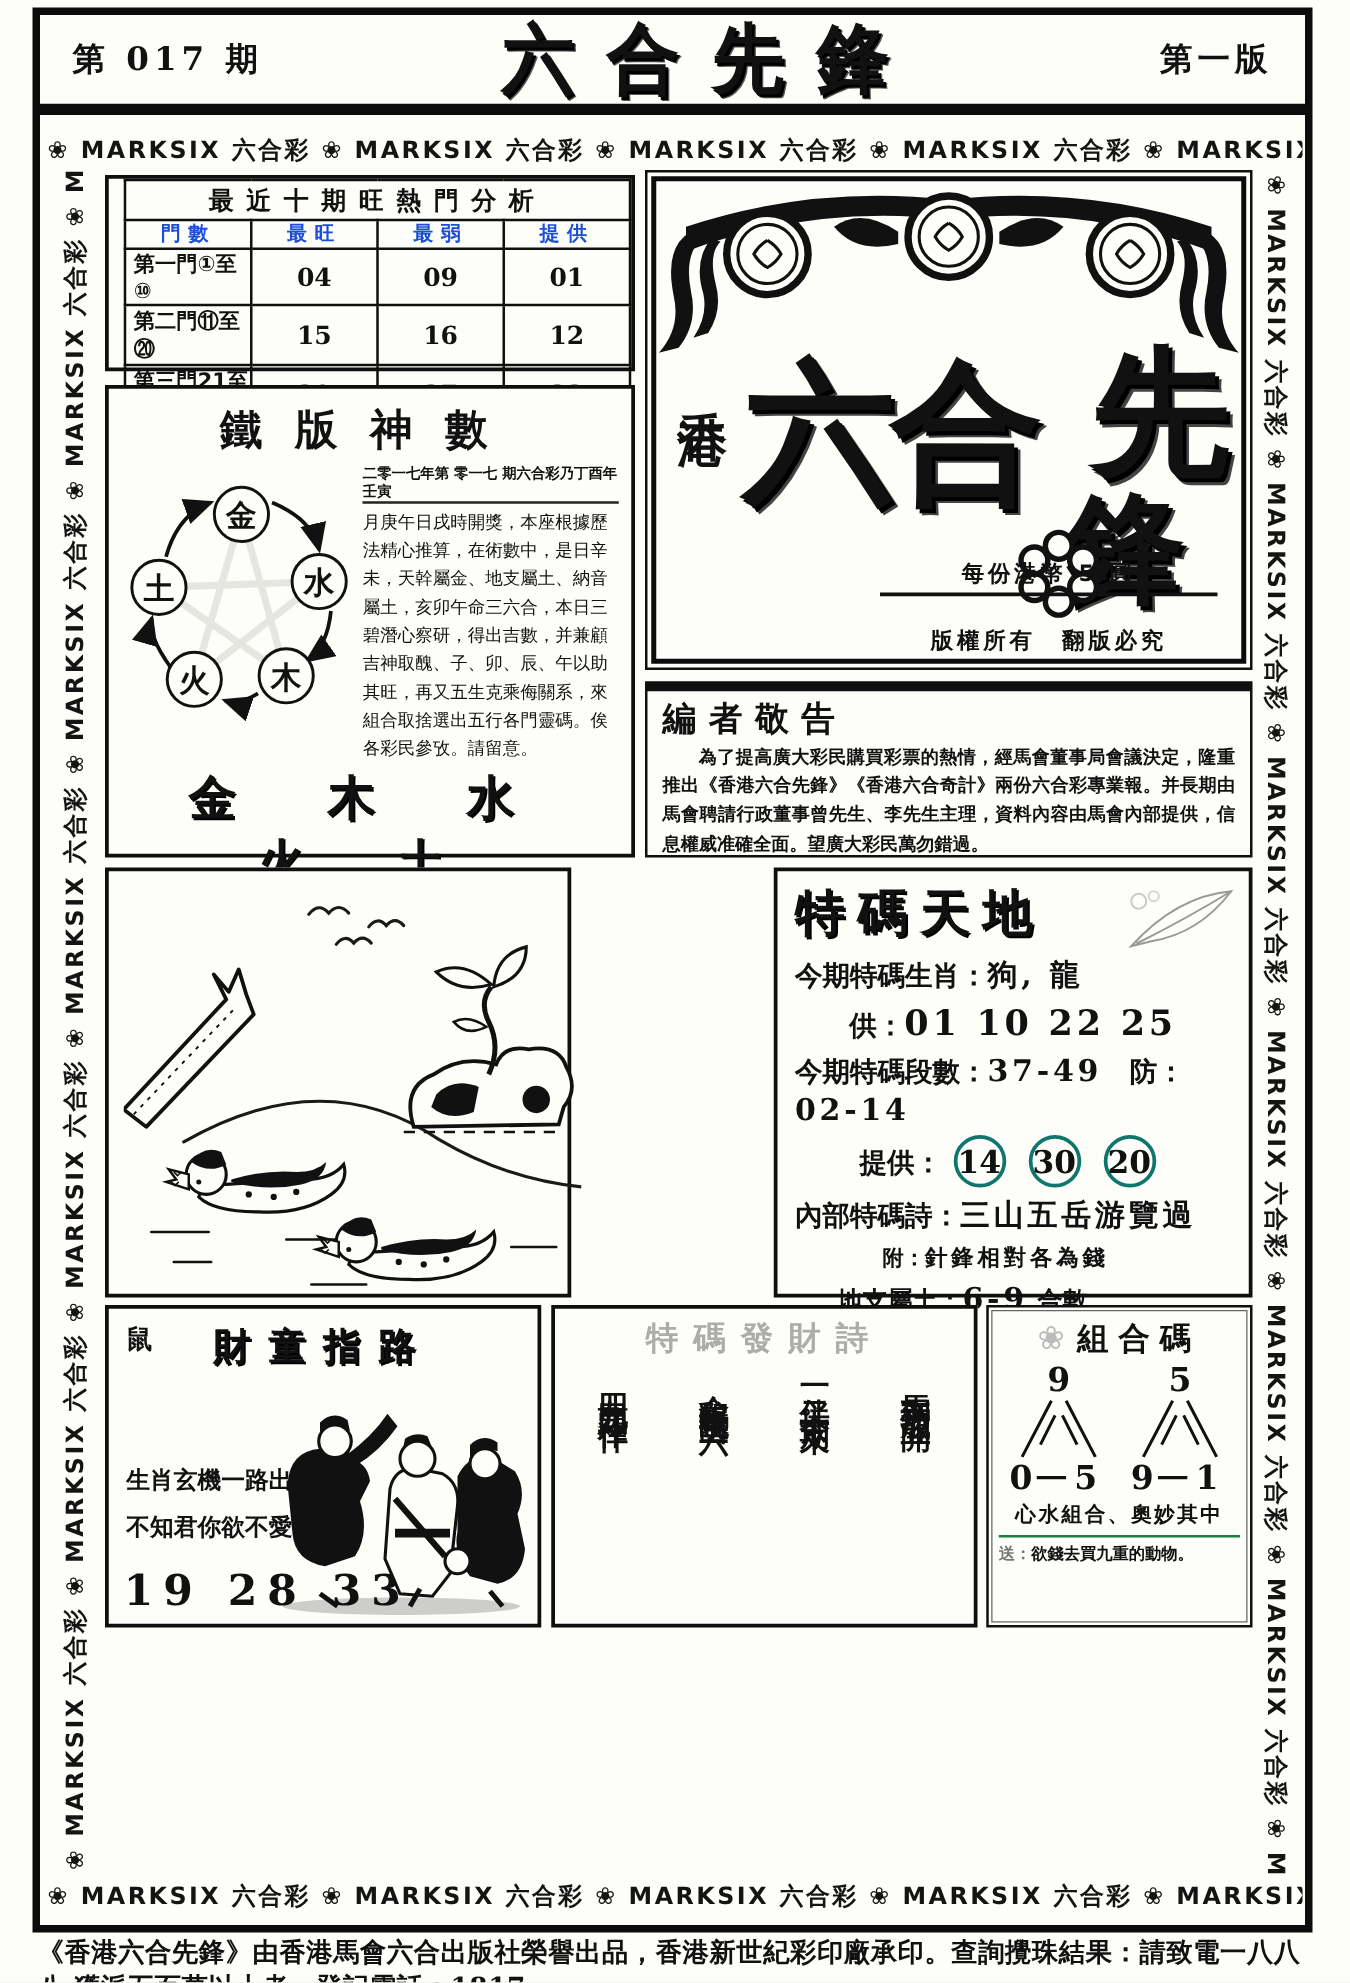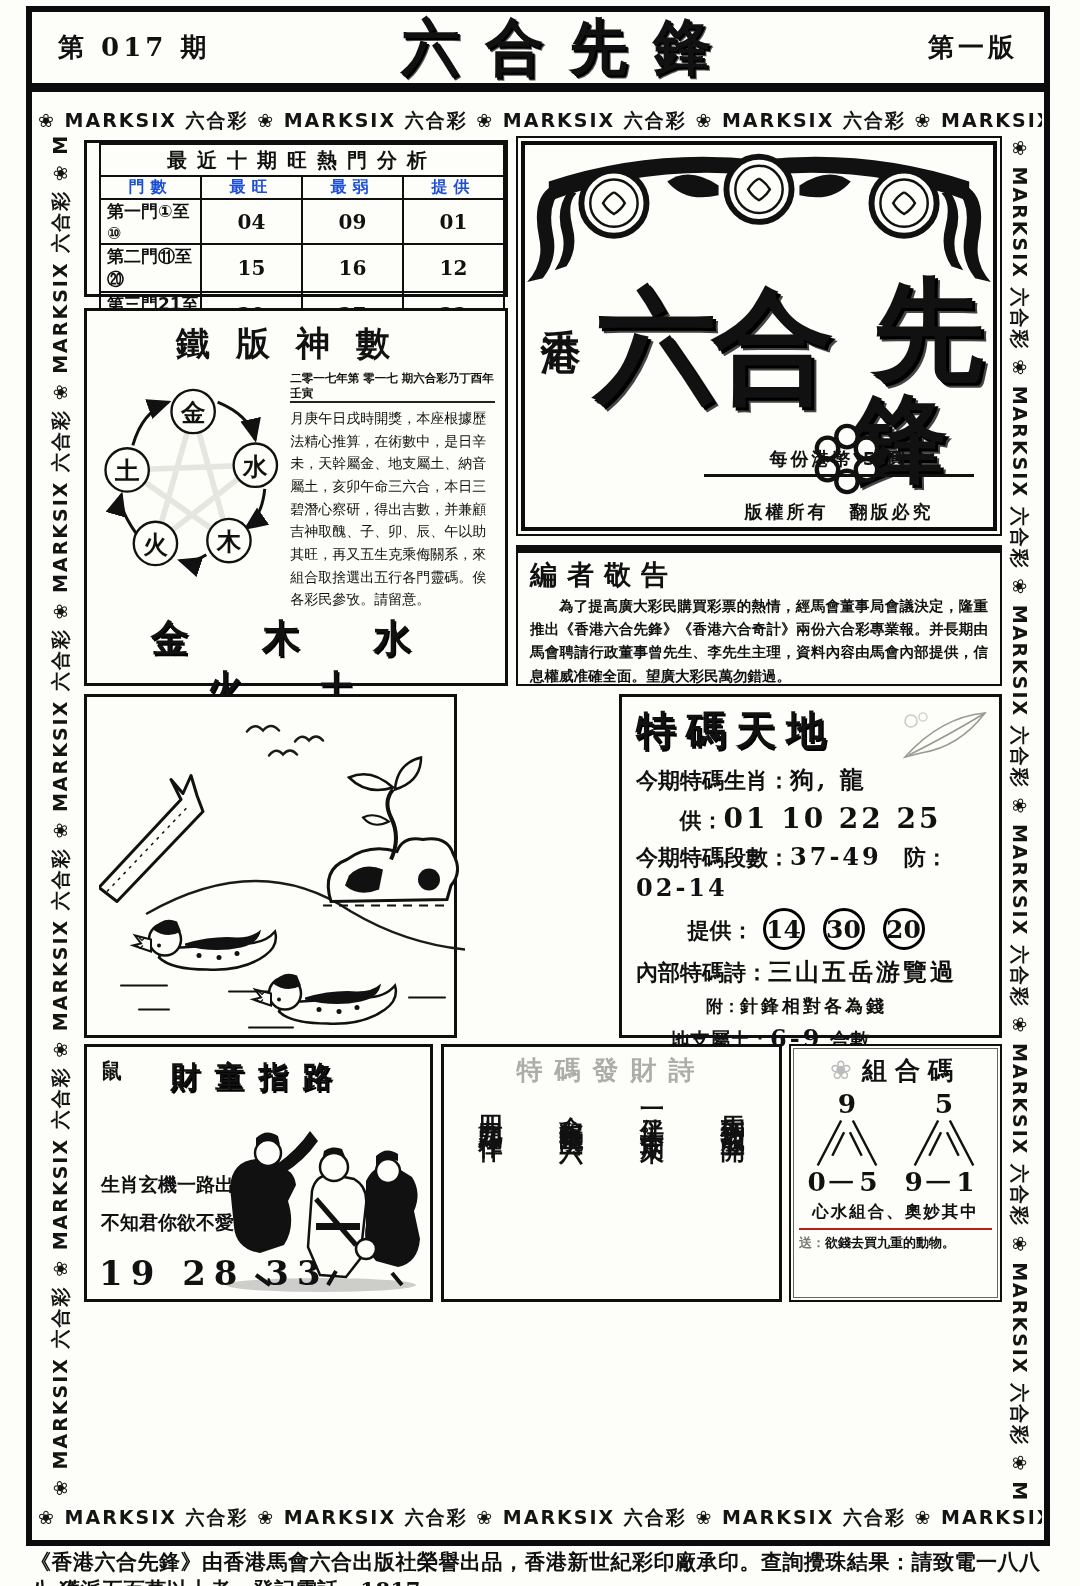--- a/index.html
+++ b/index.html
@@ -70,21 +70,21 @@
   .tre-col{writing-mode:vertical-rl;font-size:19px;font-weight:700;letter-spacing:7px;
            font-family:"DejaVu Serif","Liberation Serif",serif;}
   
   .zone{left:619px;top:694px;width:383px;height:344px;padding:6px 14px;}
   .zone-title{font-size:40px;font-weight:900;letter-spacing:10px;text-shadow:1.5px 1.5px 0 #000;}
   .zone-leaf{position:absolute;right:10px;top:8px;}
   .zl{margin:6px 0;font-size:22px;font-weight:900;}
   .zl .lab{font-size:22px;font-weight:900;}
   .zl .val{font-family:"DejaVu Serif","Liberation Serif",serif;font-weight:700;font-size:24px;letter-spacing:3px;}
   .zl.center{text-align:center;}
-  .circle-num{display:inline-flex;width:42px;height:42px;border:3px solid #000000;border-radius:50%;
+  .circle-num{display:inline-flex;width:42px;height:42px;border:3px solid #0f766e;border-radius:50%;
               align-items:center;justify-content:center;font-size:25px;font-weight:700;margin:0 9px;
               font-family:"DejaVu Serif","Liberation Serif",serif;box-sizing:border-box;}
   .attach{font-size:17px;margin-left:70px;}
   
   .wealth{left:84px;top:1044px;width:349px;height:258px;padding:6px 10px;}
   .wc-corner{position:absolute;left:14px;top:10px;font-size:21px;font-weight:900;}
   .wc-title{text-align:center;font-size:30px;font-weight:900;letter-spacing:14px;margin-top:4px;text-shadow:1.5px 1.5px 0 #000;}
   .wc-lines{position:absolute;left:14px;top:118px;font-size:19px;font-weight:700;line-height:2.0;
             font-family:"DejaVu Serif","Liberation Serif",serif;}
   .wc-nums{position:absolute;left:12px;bottom:6px;font-size:34px;font-weight:700;letter-spacing:8px;
@@ -97,21 +97,21 @@
   .spoem-cols{display:flex;flex-direction:row-reverse;justify-content:space-around;margin-top:8px;}
   .spoem-col{writing-mode:vertical-rl;font-size:24px;font-weight:900;letter-spacing:4px;
              font-family:"DejaVu Serif","Liberation Serif",serif;}
   
   .combo{left:789px;top:1044px;width:213px;height:258px;border-width:2px;padding:4px 8px;}
   .combo-inner{position:absolute;inset:2px;border:1px solid #666;}
   .combo-title{text-align:center;font-size:25px;font-weight:900;letter-spacing:8px;position:relative;z-index:1;margin-top:4px;}
   .combo-stamp{color:#bbb;font-size:26px;margin-right:2px;}
   .combo-tris{display:flex;justify-content:space-around;position:relative;z-index:1;}
   .combo-note{text-align:center;font-size:16.5px;font-weight:900;letter-spacing:2px;position:relative;z-index:1;}
-  .combo-gift{border-top:2px solid #b91c1c;margin-top:5px;padding-top:4px;font-size:13px;font-weight:700;
+  .combo-gift{border-top:2px solid #15803d;margin-top:5px;padding-top:4px;font-size:13px;font-weight:700;
               position:relative;z-index:1;}
   .combo-gift .gl{color:#777;}
   
   .footline{position:absolute;left:30px;top:1548px;width:1030px;font-size:21px;font-weight:600;
             font-family:"DejaVu Serif","Liberation Serif",serif;letter-spacing:0.5px;}
   svg text{font-family:"DejaVu Serif","Liberation Serif",serif;}
 </style>
 </head>
 <body>
 

